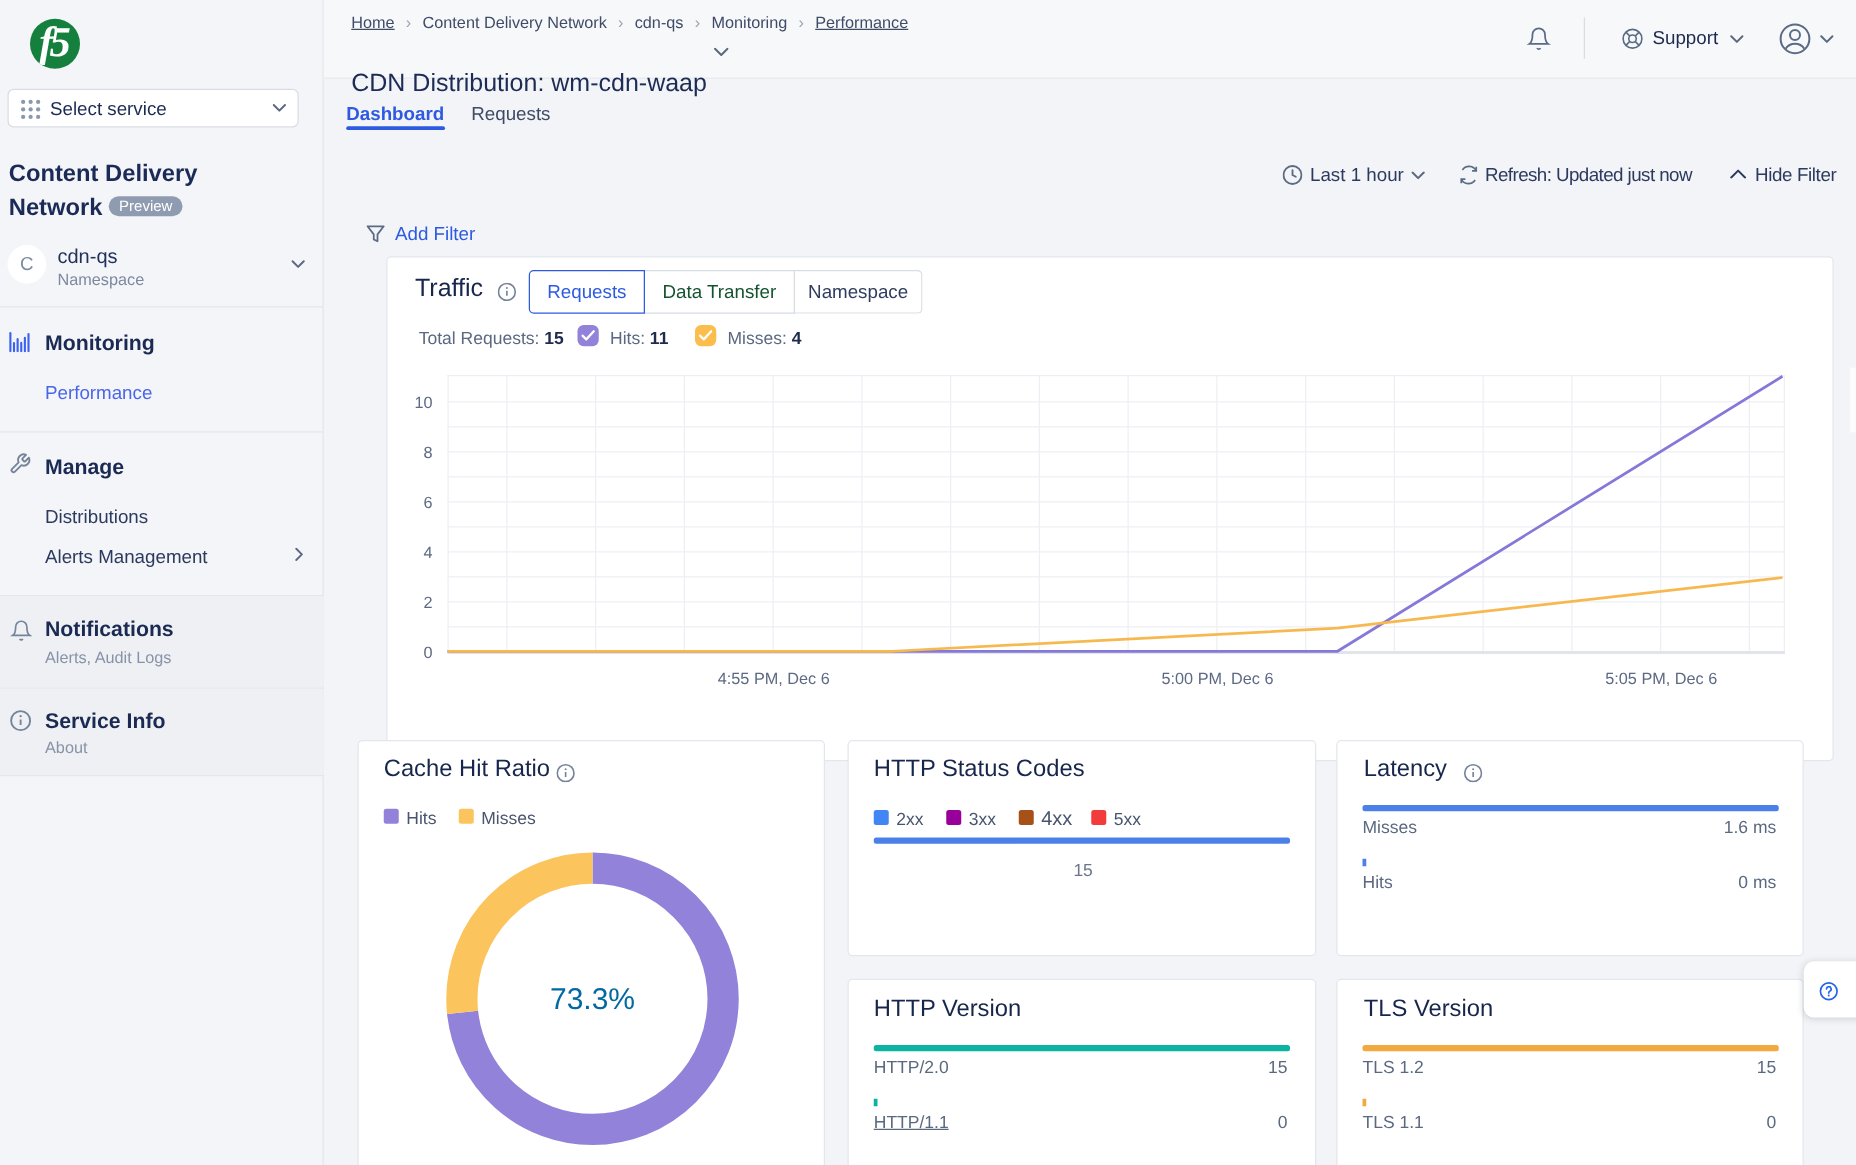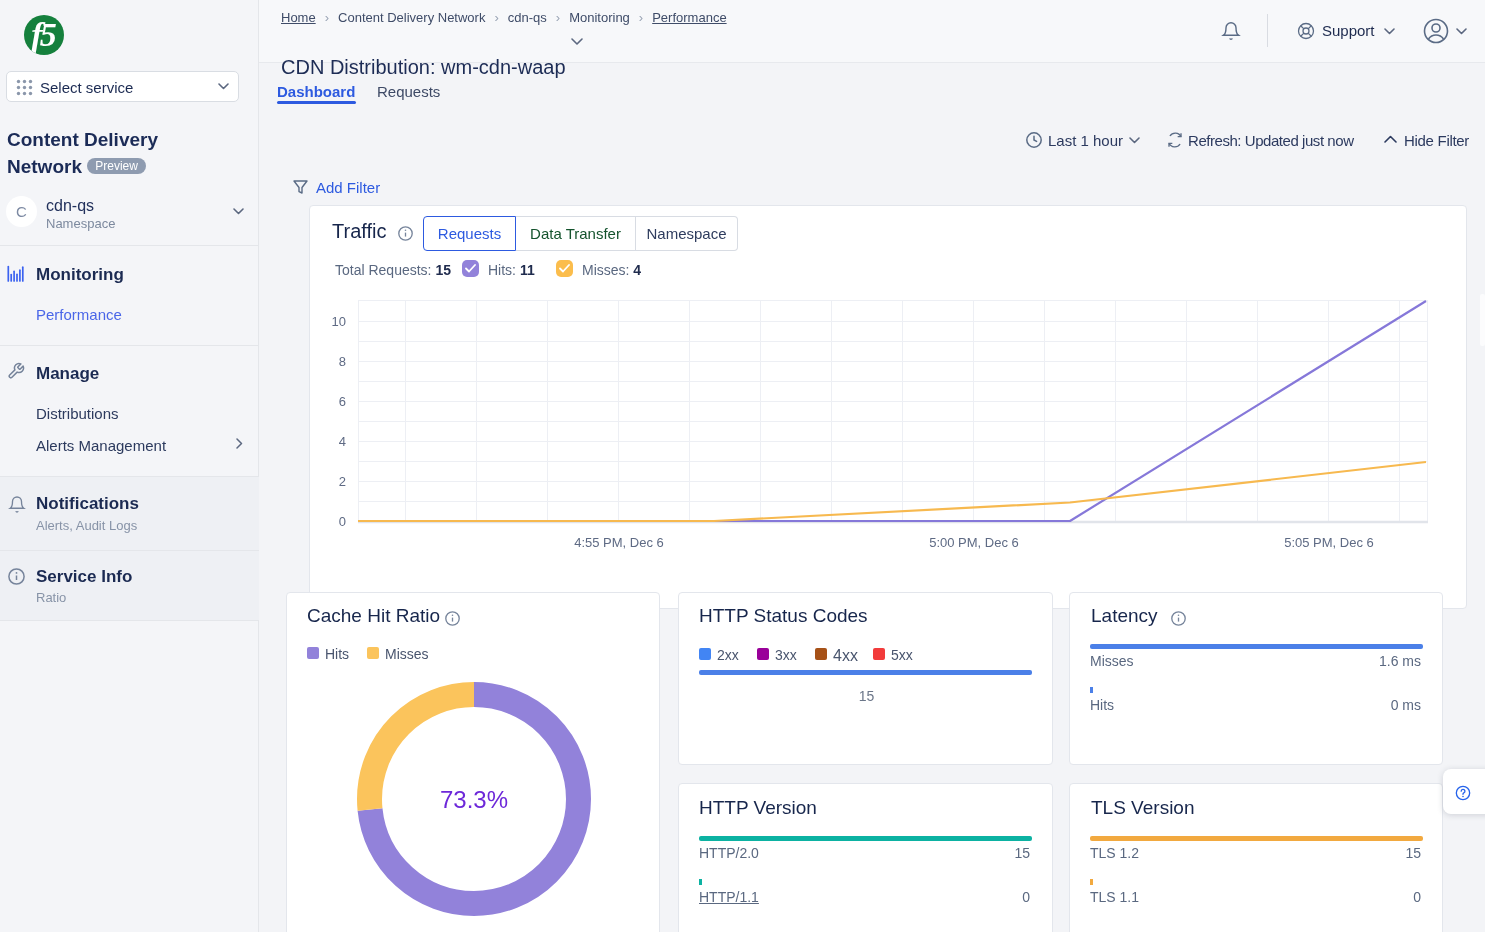--- a/index.html
+++ b/index.html
@@ -98,21 +98,21 @@
 
   <div class="sdiv" style="top:550px;"></div>
   <div class="sect-dim" style="top:551px;height:69px;"></div>
 
   <svg class="abs" style="left:8px;top:568px;" width="17" height="17" viewBox="0 0 17 17">
       <circle cx="8.5" cy="8.5" r="7.6" fill="none" stroke="#76849b" stroke-width="1.5"></circle>
       <line x1="8.5" y1="7.5" x2="8.5" y2="12" stroke="#76849b" stroke-width="1.5"></line>
       <circle cx="8.5" cy="4.9" r="0.9" fill="#76849b"></circle>
     </svg>
   <div class="abs" style="left:36px;top:567px;font-size:17px;font-weight:600;color:#1b2a52;">Service Info</div>
-  <div class="abs" style="left:36px;top:590px;font-size:13px;color:#8793a7;">Ratio</div>
+  <div class="abs" style="left:36px;top:590px;font-size:13px;color:#8793a7;">About</div>
 
   <div class="sdiv" style="top:620px;"></div>
 </div>
 
 <div id="hdr"></div>
 <div class="abs crumb" style="left:281px;top:10px;">
   <a>Home</a><span style="color:#9aa4b5;padding:0 9px;">›</span>Content Delivery Network<span style="color:#9aa4b5;padding:0 9px;">›</span>cdn-qs<span style="color:#9aa4b5;padding:0 9px;">›</span>Monitoring<span style="color:#9aa4b5;padding:0 9px;">›</span><a>Performance</a>
 </div>
 <div class="abs" style="left:281px;top:29px;font-size:20px;color:#1d2c55;font-weight:500;margin-top:27px;">CDN Distribution: wm-cdn-waap</div>
 <svg class="abs" style="left:571px;top:38px;" width="12" height="8" viewBox="0 0 12 8">
@@ -272,21 +272,21 @@
   <div class="abs" style="left:20px;top:54px;width:12px;height:12px;background:#9282da;border-radius:2px;"></div>
   <div class="abs" style="left:38px;top:53px;font-size:14px;color:#49556e;">Hits</div>
   <div class="abs" style="left:80px;top:54px;width:12px;height:12px;background:#fbc45c;border-radius:2px;"></div>
   <div class="abs" style="left:98px;top:53px;font-size:14px;color:#49556e;">Misses</div>
   <svg class="abs" style="left:57px;top:76px;" width="260" height="260" viewBox="0 0 260 260">
     <g transform="rotate(-90 130 130)">
       <circle cx="130" cy="130" r="104.5" fill="none" stroke="#9282da" stroke-width="25" stroke-dasharray="481.3 656.6"></circle>
       <circle cx="130" cy="130" r="104.5" fill="none" stroke="#fbc45c" stroke-width="25" stroke-dasharray="0 481.3 175.3 656.6"></circle>
     </g>
   </svg>
-  <div class="abs" style="left:0;top:193px;width:374px;text-align:center;font-size:24px;color:#6d28d9;">73.3%</div>
+  <div class="abs" style="left:0;top:193px;width:374px;text-align:center;font-size:24px;color:#0369a1;">73.3%</div>
 </div>
 
 <div class="card" id="status" style="left:678px;top:592px;width:375px;height:173px;">
   <div class="abs" style="left:20px;top:12px;font-size:19px;font-weight:500;color:#17264c;">HTTP Status Codes</div>
   <div class="abs" style="left:20px;top:55px;width:12px;height:12px;background:#4285f4;border-radius:2px;"></div>
   <div class="abs" style="left:38px;top:54px;font-size:14px;color:#49556e;">2xx</div>
   <div class="abs" style="left:78px;top:55px;width:12px;height:12px;background:#990099;border-radius:2px;"></div>
   <div class="abs" style="left:96px;top:54px;font-size:14px;color:#49556e;">3xx</div>
   <div class="abs" style="left:136px;top:55px;width:12px;height:12px;background:#a65117;border-radius:2px;"></div>
   <div class="abs" style="left:154px;top:54px;font-size:16px;color:#49556e;text-align:right;">4xx</div>

